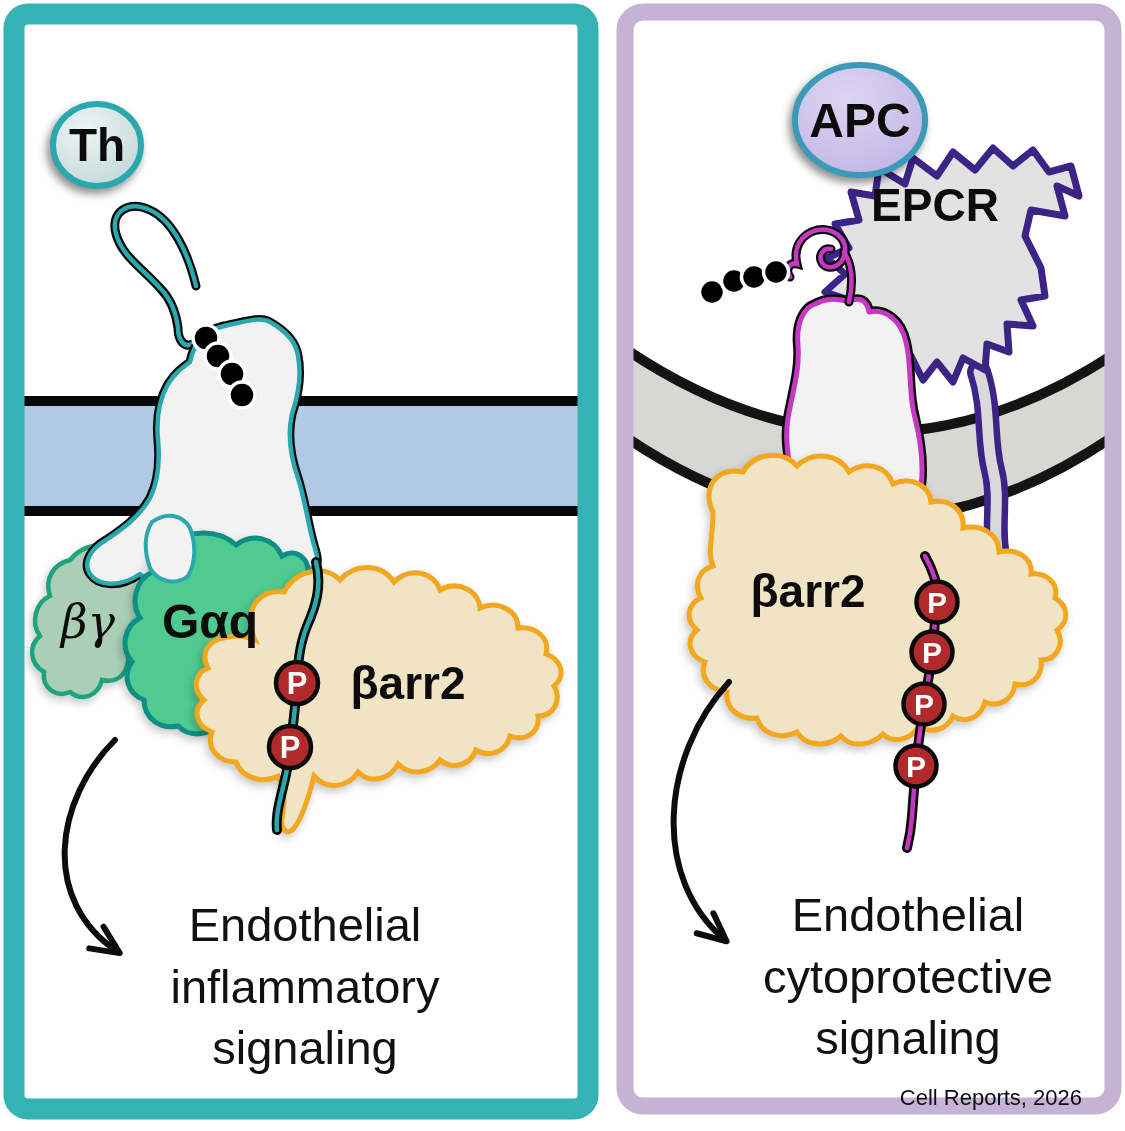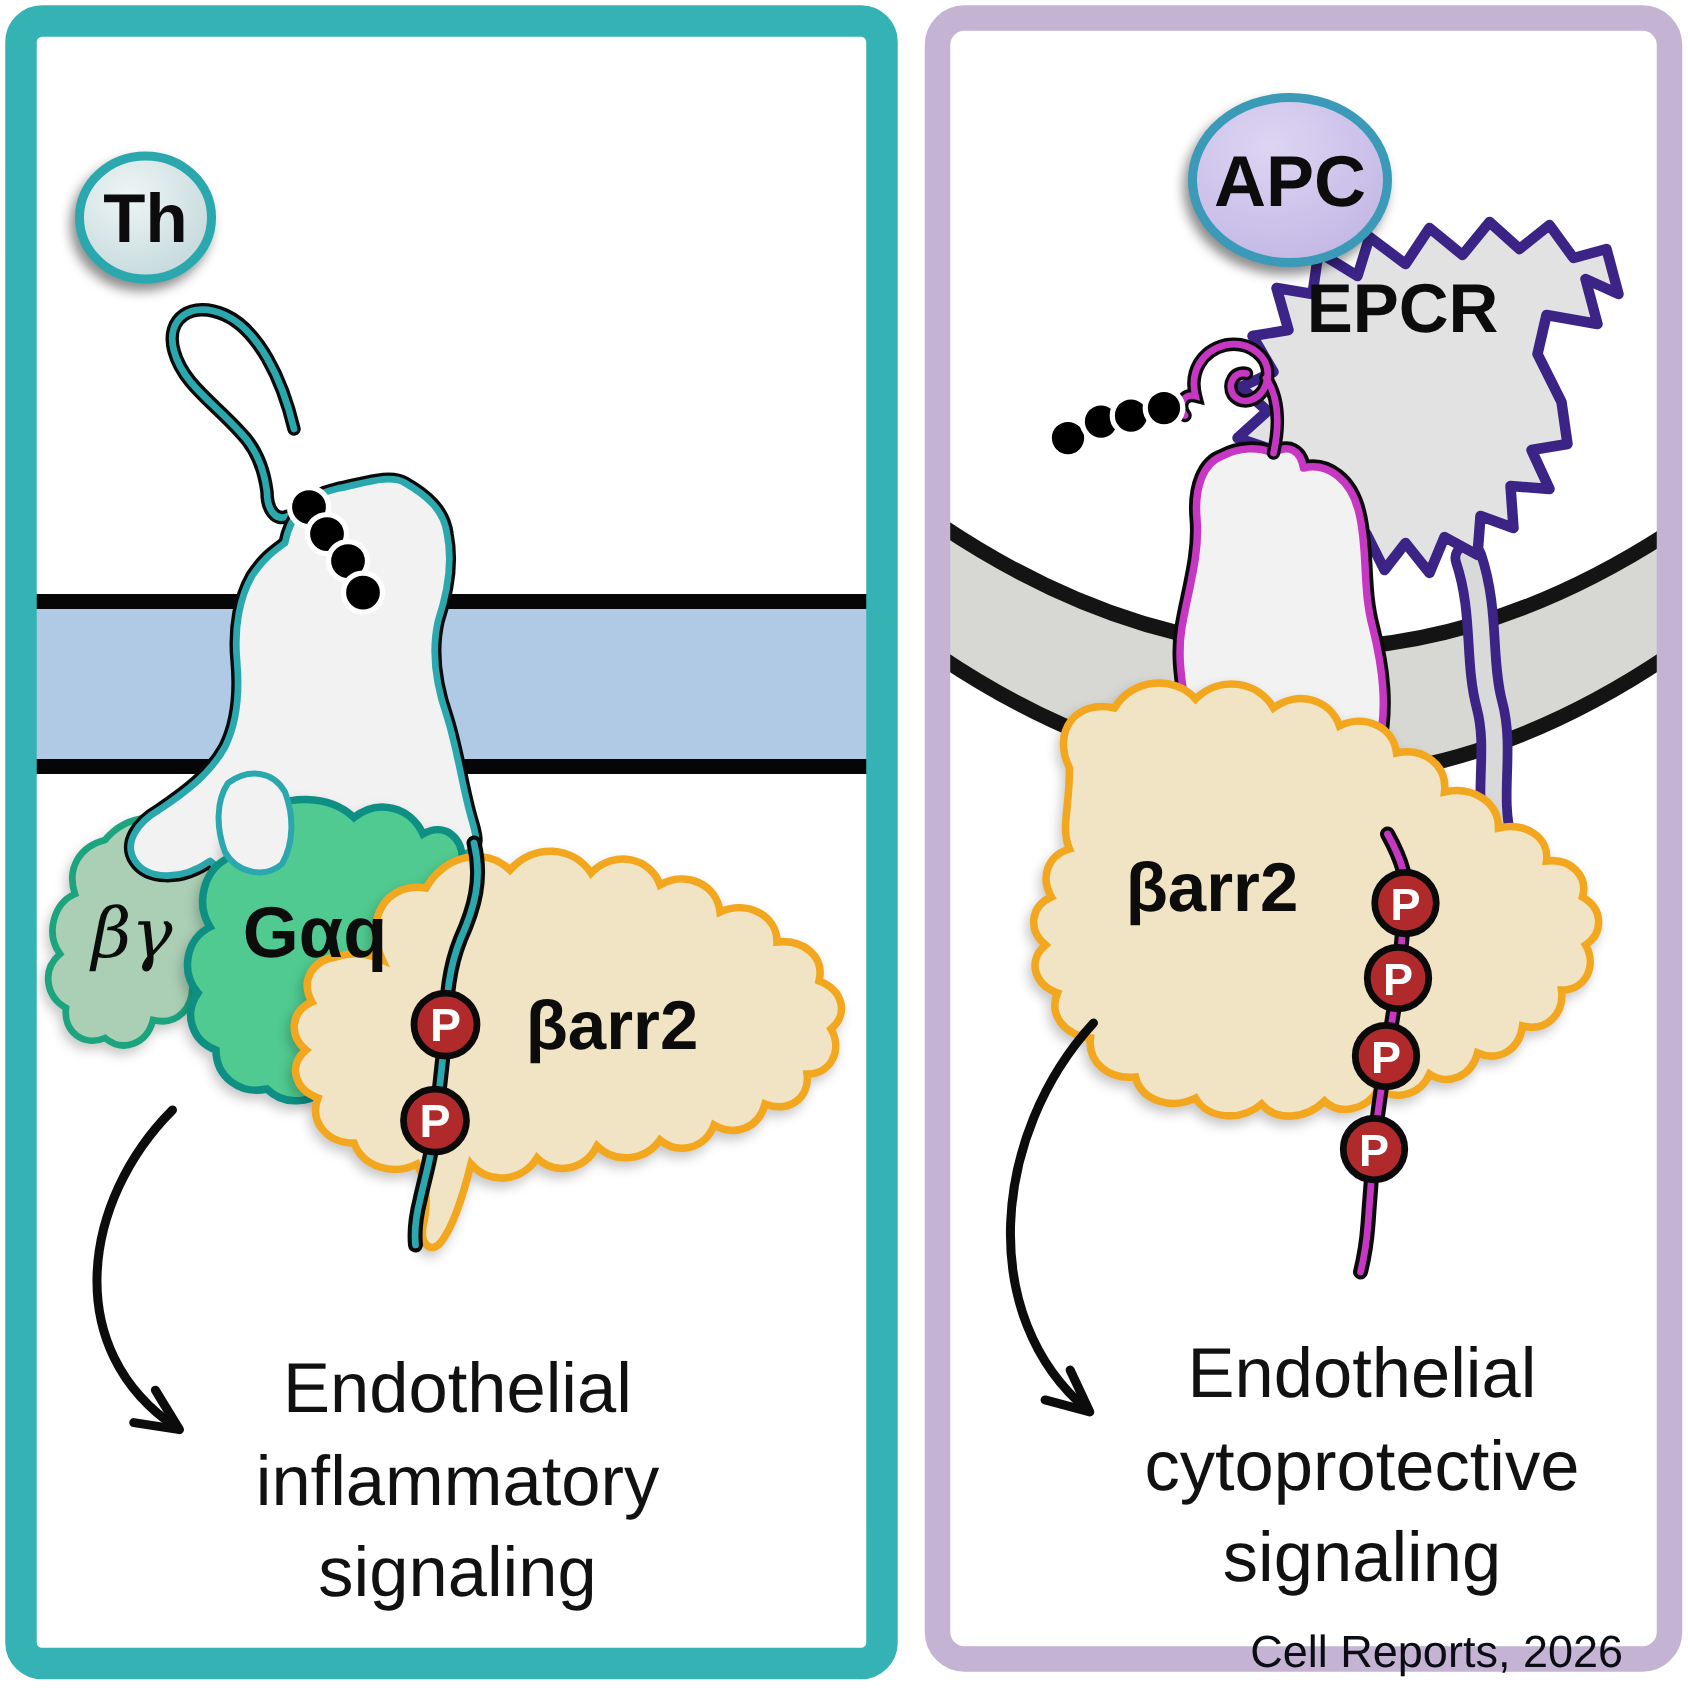--- a/index.html
+++ b/index.html
@@ -22,21 +22,21 @@
   #leftPanel{left:0;width:602px;height:1131px;}
   #rightPanel{left:613px;width:512px;height:1131px;}
   svg{display:block;}
   .shadow-big{filter:drop-shadow(-3px 5px 4px rgba(0,0,0,0.45));}
   .shadow-soft{filter:drop-shadow(-2px 4px 4px rgba(0,0,0,0.22));}
   text{fill:var(--ink);}
   .lbl-bold{font-weight:bold;}
   .lbl-serif{font-family:"DejaVu Serif","Liberation Serif",serif;font-style:italic;}
   .outcome{font-size:47px;fill:#111;}
   #caption{
-    position:absolute;right:43px;top:1085px;font-size:30px;color:#0c0c14;
+    position:absolute;right:43px;top:1085px;font-size:22px;color:#0c0c14;
     font-family:"Liberation Sans","DejaVu Sans",sans-serif;
   }
 </style>
 </head>
 <body>
 
 <div class="panel" id="leftPanel">
 <svg width="602" height="1131" viewBox="0 0 602 1131">
   <defs>
     <marker id="ahL" markerUnits="userSpaceOnUse" markerWidth="46" markerHeight="46" refX="30" refY="17" orient="auto">

